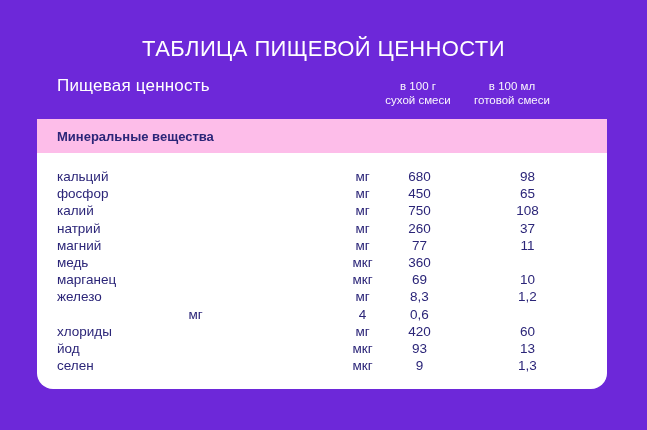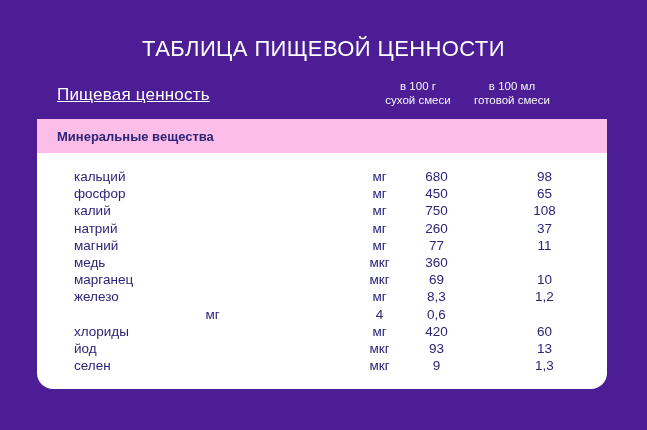--- a/index.html
+++ b/index.html
@@ -1,46 +1,46 @@
 <!DOCTYPE html>
 <html><head>
 <meta charset="utf-8">
 <style>
   html,body{margin:0;padding:0;background:#252074;}
   .stage{
     position:relative;width:647px;height:430px;overflow:hidden;
-    background:#4c1d95;
+    background:#6d28d9;
     font-family:"Liberation Sans","DejaVu Sans",sans-serif;
   }
   .page-title{
     position:absolute;top:36px;left:0;width:100%;margin:0;
     text-align:center;color:#ffffff;
     font-size:22px;font-weight:500;letter-spacing:.4px;
   }
   .table-caption{
-    position:absolute;left:57px;top:85px;
-    color:#ffffff;font-size:17px;font-weight:500;letter-spacing:.2px;text-decoration:underline;
+    position:absolute;left:57px;top:76px;
+    color:#ffffff;font-size:17px;font-weight:500;letter-spacing:.2px;
   }
   .colhead{
     position:absolute;top:79px;transform:translateX(-50%);
     text-align:center;color:rgba(255,255,255,.96);
     font-size:11.5px;line-height:14px;font-weight:400;
   }
   .colhead.c1{left:418px;}
   .colhead.c2{left:512px;}
   .card{
     position:absolute;left:37px;top:119px;width:570px;height:270px;
     background:#ffffff;border-radius:0 0 16px 16px;
   }
   .band{
     height:34px;background:#fdbde9;
     display:flex;align-items:center;padding-left:20px;box-sizing:border-box;
     color:#2b2578;font-size:13px;font-weight:700;
   }
-  .rows{padding:15px 0 0 37px;}
+  .rows{padding:15px 0 0 20px;}
   .row{
     display:grid;grid-template-columns:277px 57px 57px 159px;
     height:17.2px;align-items:center;
     color:#2b2578;font-size:13.5px;font-weight:500;
   }
   .cell-name{text-align:left;}
   .cell-unit,.cell-v1,.cell-v2{text-align:center;}
 </style>
 </head>
 <body>

